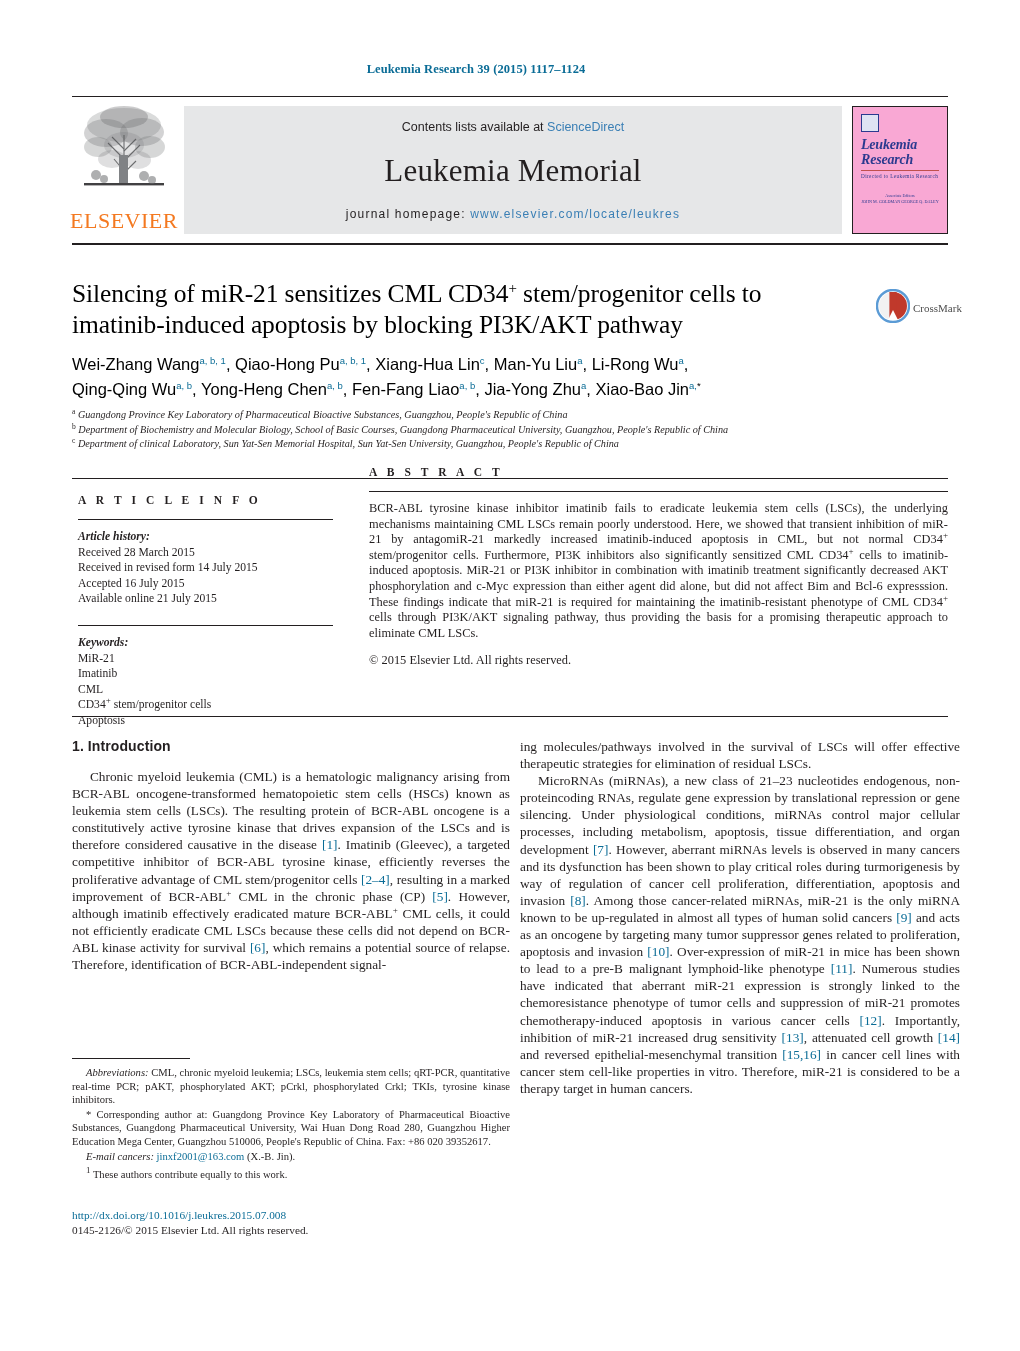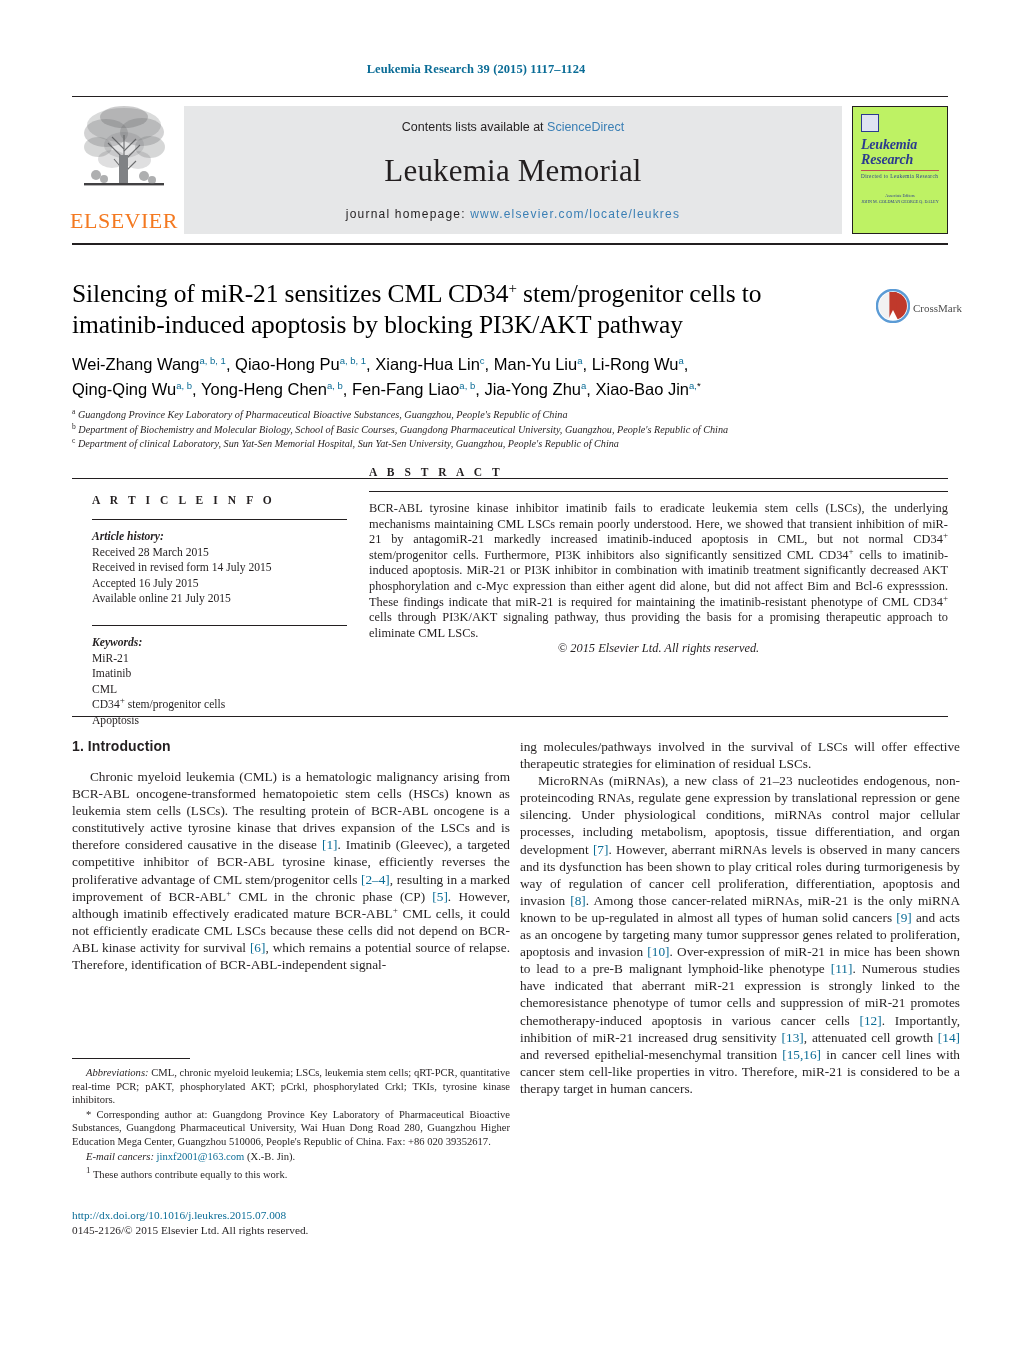--- a/index.html
+++ b/index.html
@@ -100,21 +100,21 @@
     font-family: "Liberation Sans", sans-serif;
     font-size: 12px;
     color: #231f20;
     letter-spacing: 1.2px;
   }
   .banner-home .url { color: #3a7fb5; }
   .cover-thumb {
     width: 96px;
     flex: 0 0 96px;
     border: 1.3px solid #231f20;
-    background: #bef264;
+    background: #f9a8d4;
     box-sizing: border-box;
     position: relative;
     overflow: hidden;
   }
   .rule-bottom {
     border-top: 2.4px solid #231f20;
     width: 100%;
     margin-top: 9px;
   }
 
@@ -192,21 +192,21 @@
   .rule-info-top {
     position: absolute;
     top: 478px;
     left: 72px;
     width: 876px;
     border-top: 0.9px solid #231f20;
   }
   .info-col {
     position: absolute;
     top: 494px;
-    left: 92px;
+    left: 78px;
     width: 255px;
   }
   .abs-col {
     position: absolute;
     top: 466px;
     left: 369px;
     width: 579px;
   }
   .sec-head {
     font-family: "Liberation Serif", serif;
@@ -241,23 +241,22 @@
     line-height: 15.6px;
     color: #231f20;
     text-align: justify;
     text-justify: inter-word;
   }
   .abs-copy {
     font-family: "Liberation Serif", serif;
     font-size: 12.4px;
     line-height: 15.6px;
     color: #231f20;
-    text-align: center;
-    margin-top: 0;
-    font-style: italic;
+    text-align: left;
+    margin-top: 12px;
   }
   .rule-info-bottom {
     position: absolute;
     top: 716px;
     left: 72px;
     width: 876px;
     border-top: 1.1px solid #231f20;
   }
 
   

